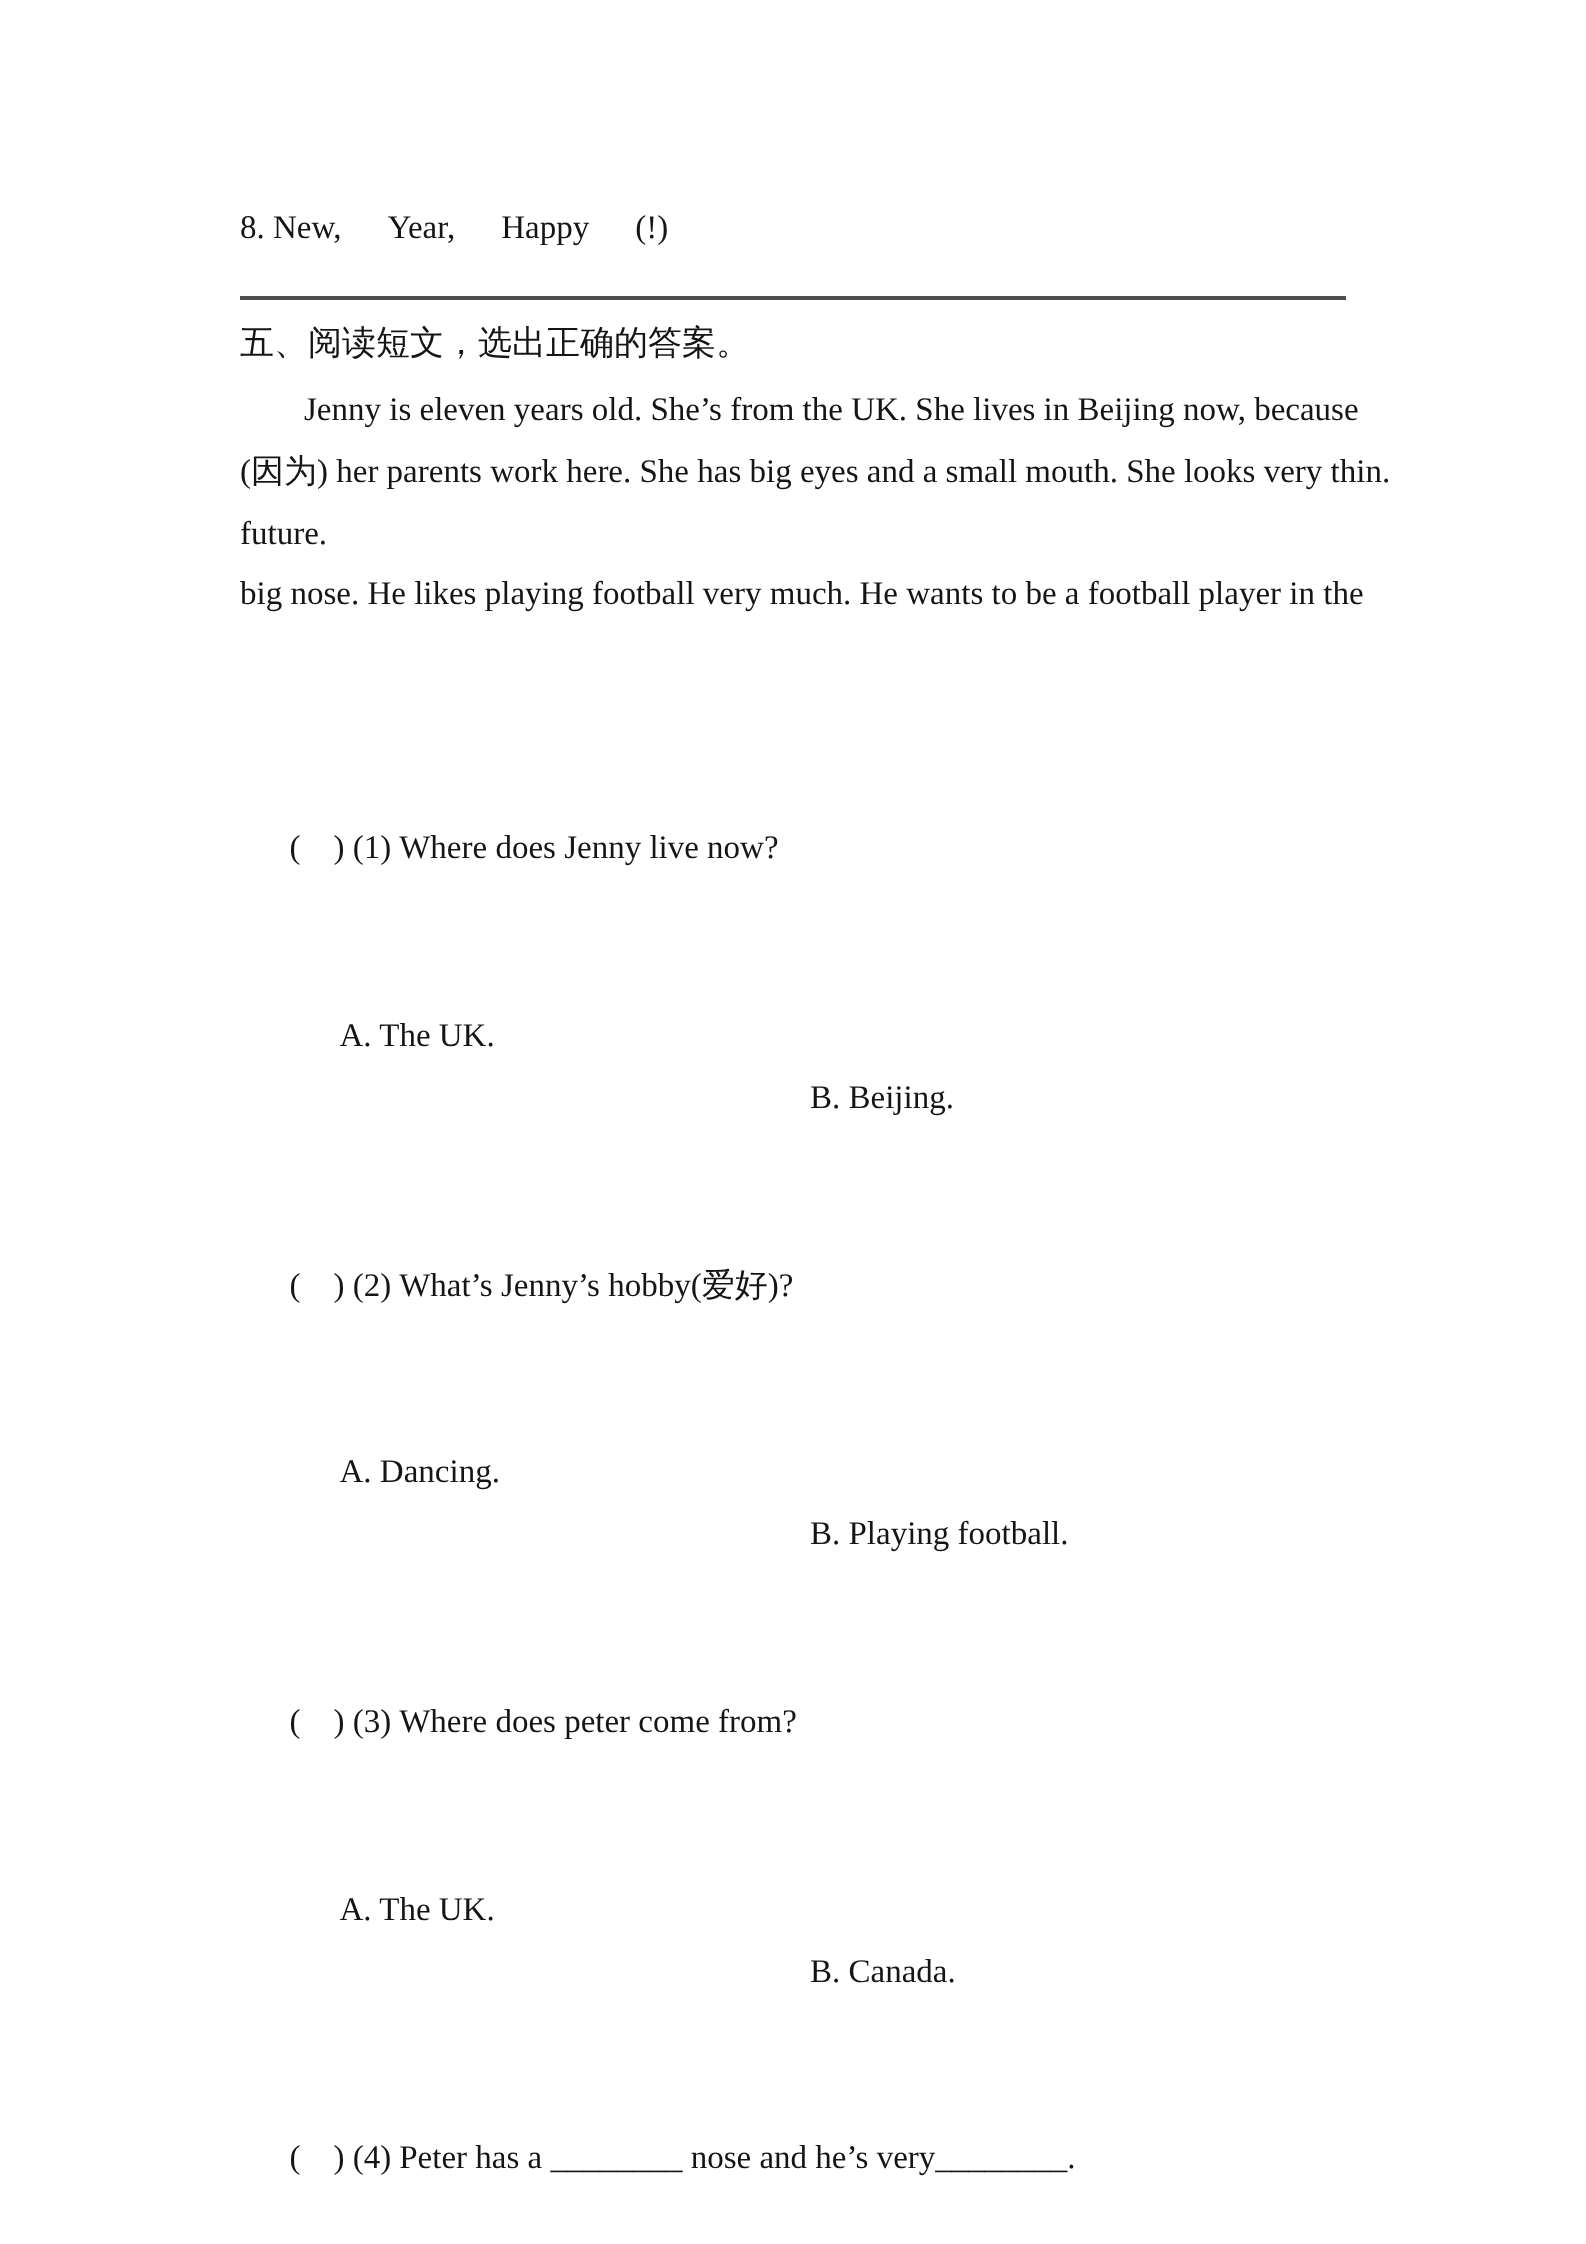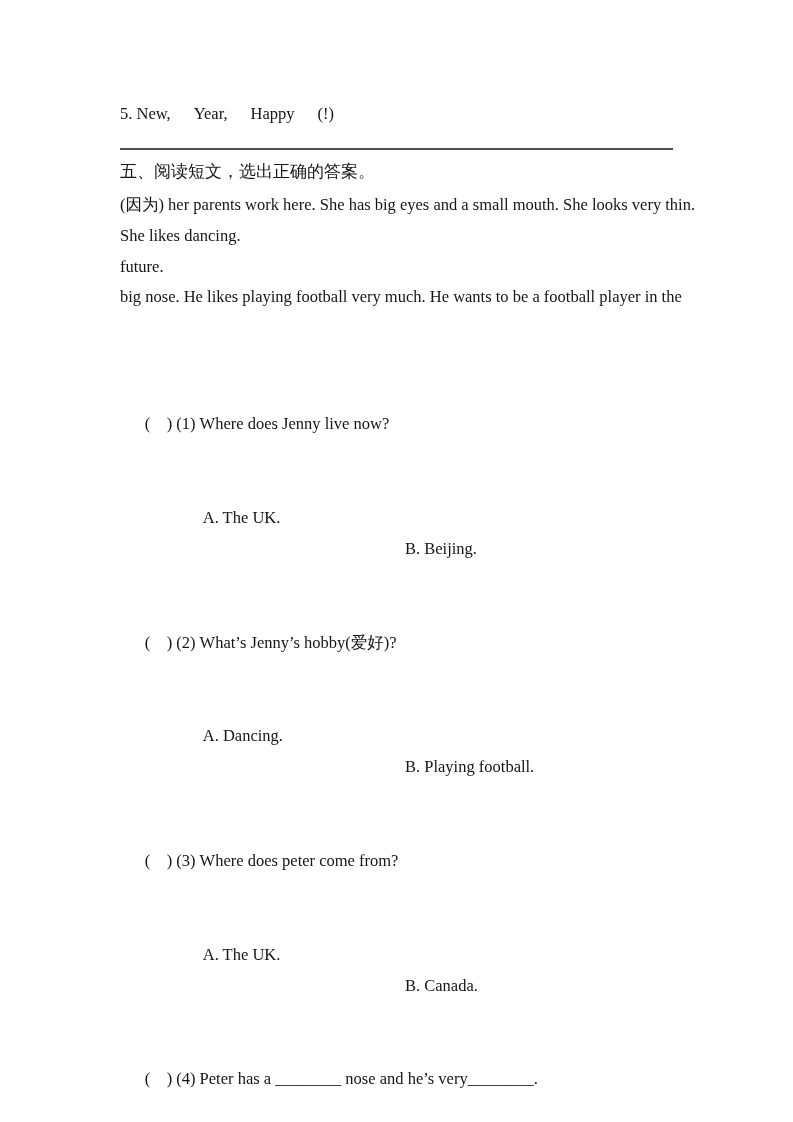--- a/index.html
+++ b/index.html
@@ -57,37 +57,37 @@
   #questions {
     top: 377px;
     width: 580px;
     font-size: 16.5px;
     line-height: 31.2px;
   }
   .q-line { white-space: pre; }
   .q-marker { white-space: pre; }
   .q-text { margin-left: 4px; margin-top: 12px; }
   .opt-line { position: relative; white-space: pre; }
-  .opt-a { margin-left: 58px; }
+  .opt-a { margin-left: 25px; }
   .opt-b { position: absolute; left: 285px; }
 </style>
 </head>
 <body>
 
 <div id="item5" class="abs">
-  <span class="tok">5. New,</span><span class="tok">Year,</span><span class="tok">Happy</span><span class="tok">(!)</span>
+  <span class="tok">8. New,</span><span class="tok">Year,</span><span class="tok">Happy</span><span class="tok">(!)</span>
 </div>
 
 <div id="divider" class="abs"></div>
 
 <div id="section-title" class="abs">五、阅读短文，选出正确的答案。</div>
 
 <div id="passage" class="abs">
+  <div class="p-line indent">Jenny is eleven years old. She’s from the UK. She lives in Beijing now, because</div>
   <div class="p-line">(因为) her parents work here. She has big eyes and a small mouth. She looks very thin.</div>
-  <div class="p-line">She likes dancing.</div>
   <div class="p-line">future.</div>
   <div class="p-line">big nose. He likes playing football very much. He wants to be a football player in the</div>
 </div>
 
 <div id="questions" class="abs">
 
   <div>
     <div class="q-line">
       <span class="q-marker">(    ) (1)</span><span class="q-text">Where does Jenny live now?</span>
     </div>

